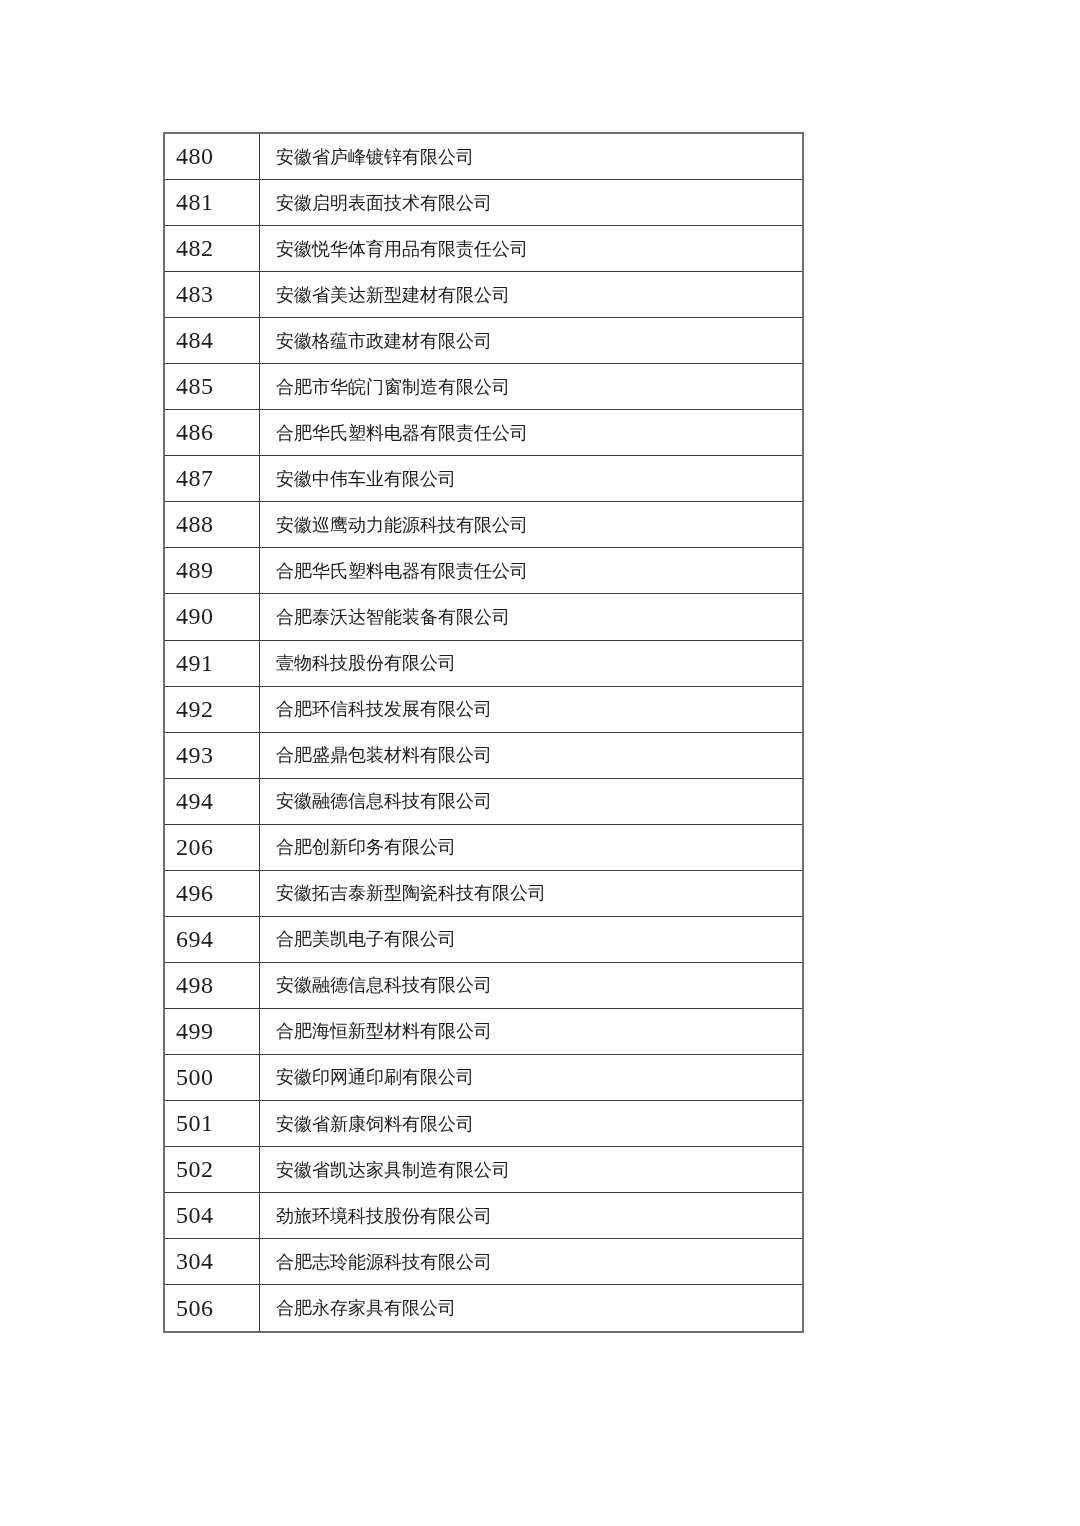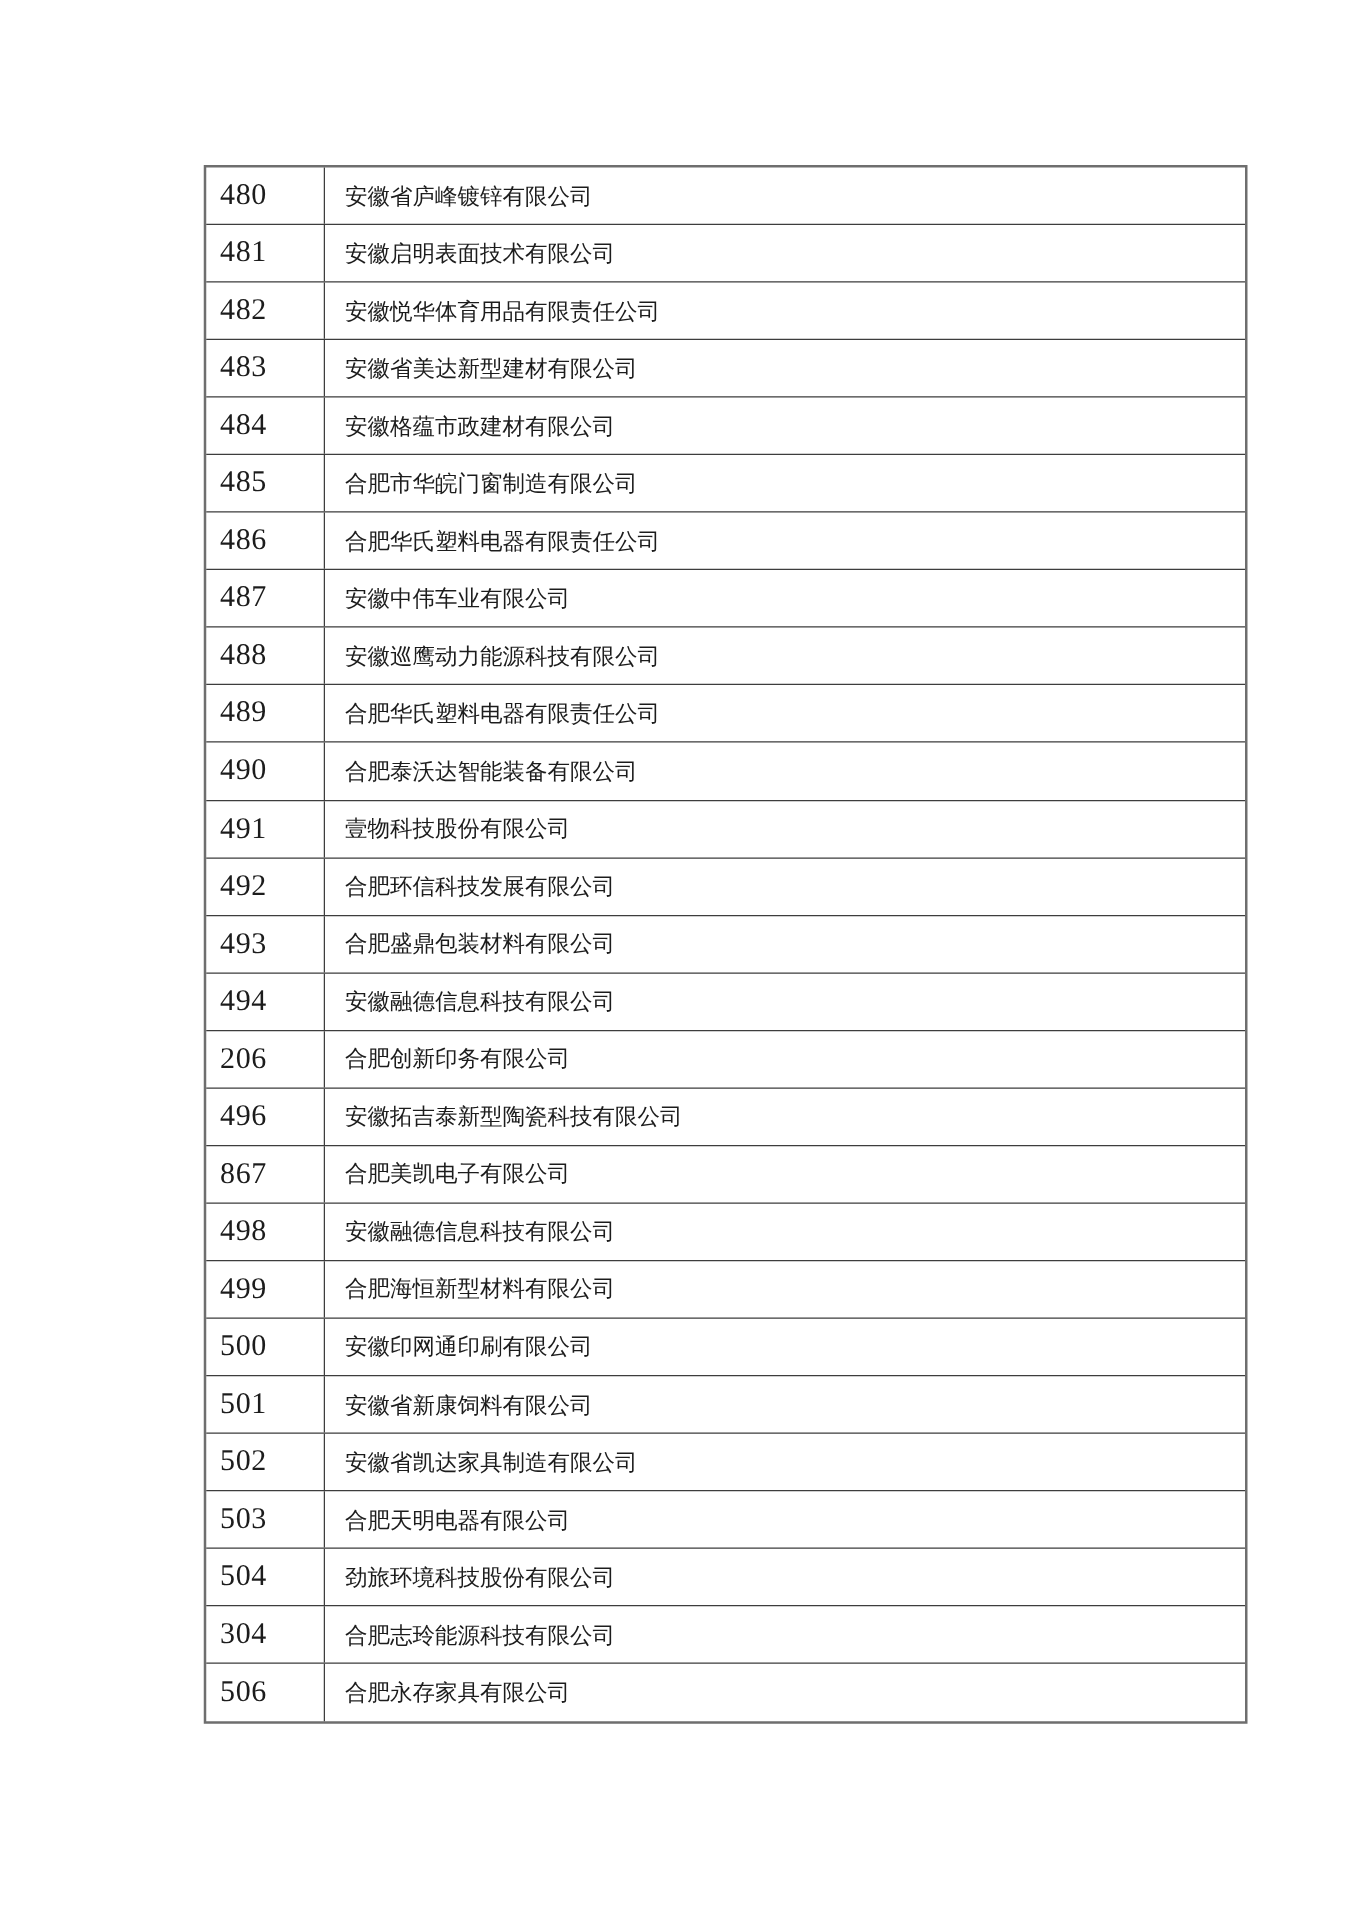--- a/index.html
+++ b/index.html
@@ -16,21 +16,21 @@
   }
   .page {
     position: absolute;
     inset: 0;
     background: #ffffff;
   }
   .company-table {
     position: absolute;
     left: 163px;
     top: 132px;
-    width: 835px;
+    width: 641px;
     border: 2px solid #6e6e6e;
     box-sizing: border-box;
     background: #ffffff;
   }
   .table-row {
     display: flex;
     height: 46.05px;
     border-bottom: 1px solid #3d3d3d;
     box-sizing: border-box;
     align-items: stretch;
@@ -127,21 +127,21 @@
   </div>
       <div class="table-row">
     <div class="cell-no">206</div>
     <div class="cell-name">合肥创新印务有限公司</div>
   </div>
       <div class="table-row">
     <div class="cell-no">496</div>
     <div class="cell-name">安徽拓吉泰新型陶瓷科技有限公司</div>
   </div>
       <div class="table-row">
-    <div class="cell-no">867</div>
+    <div class="cell-no">694</div>
     <div class="cell-name">合肥美凯电子有限公司</div>
   </div>
       <div class="table-row">
     <div class="cell-no">498</div>
     <div class="cell-name">安徽融德信息科技有限公司</div>
   </div>
       <div class="table-row">
     <div class="cell-no">499</div>
     <div class="cell-name">合肥海恒新型材料有限公司</div>
   </div>
@@ -151,24 +151,20 @@
   </div>
       <div class="table-row">
     <div class="cell-no">501</div>
     <div class="cell-name">安徽省新康饲料有限公司</div>
   </div>
       <div class="table-row">
     <div class="cell-no">502</div>
     <div class="cell-name">安徽省凯达家具制造有限公司</div>
   </div>
       <div class="table-row">
-    <div class="cell-no">503</div>
-    <div class="cell-name">合肥天明电器有限公司</div>
-  </div>
-      <div class="table-row">
     <div class="cell-no">504</div>
     <div class="cell-name">劲旅环境科技股份有限公司</div>
   </div>
       <div class="table-row">
     <div class="cell-no">304</div>
     <div class="cell-name">合肥志玲能源科技有限公司</div>
   </div>
       <div class="table-row">
     <div class="cell-no">506</div>
     <div class="cell-name">合肥永存家具有限公司</div>

